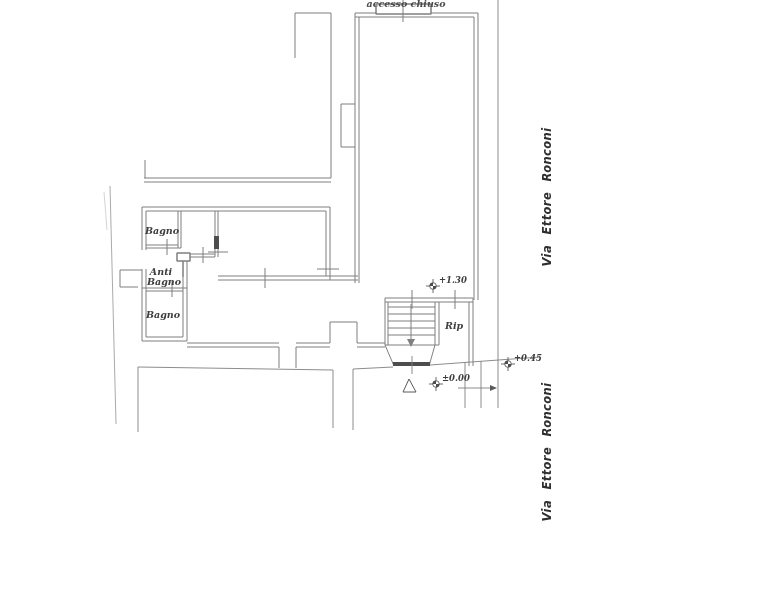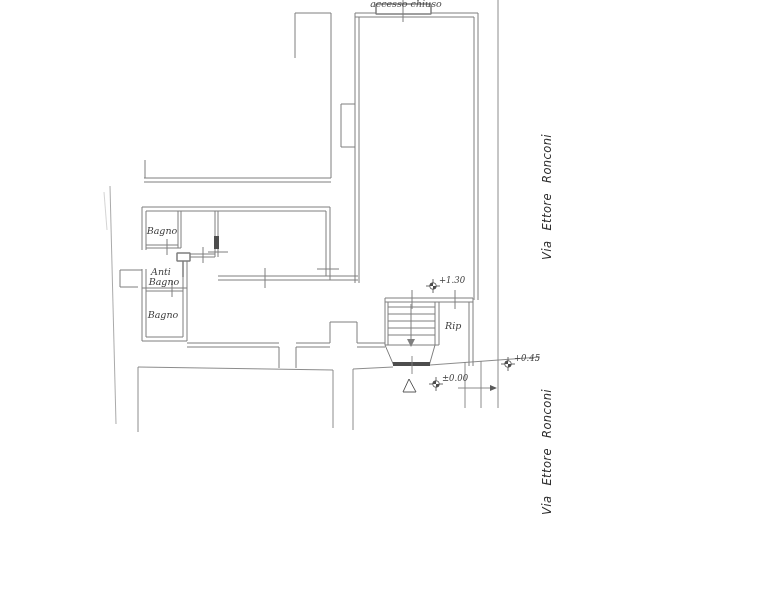--- a/index.html
+++ b/index.html
@@ -1,17 +1,17 @@
 <!DOCTYPE html>
 <html><head>
 <meta charset="utf-8">
 <style>
   html,body{margin:0;padding:0;background:#ffffff;}
   .stage{position:relative;width:777px;height:600px;background:#ffffff;overflow:hidden;
-         font-family:"DejaVu Sans",sans-serif;}
+         font-family:"DejaVu Sans",sans-serif;font-weight:bold;}
   svg{display:block;}
   .room-label{font-family:"DejaVu Serif",serif;font-style:italic;font-size:9.5px;fill:#3d3d3d;}
   .elev-label{font-family:"DejaVu Serif",serif;font-style:italic;font-size:8.5px;fill:#3d3d3d;}
   .street-label{font-family:"DejaVu Sans",sans-serif;font-style:italic;font-size:11.5px;
                 fill:#2f2f2f;letter-spacing:0.4px;word-spacing:6px;}
   .access-label{font-family:"DejaVu Serif",serif;font-style:italic;font-size:9.5px;fill:#4a4a4a;}
 </style>
 </head>
 <body>
 

